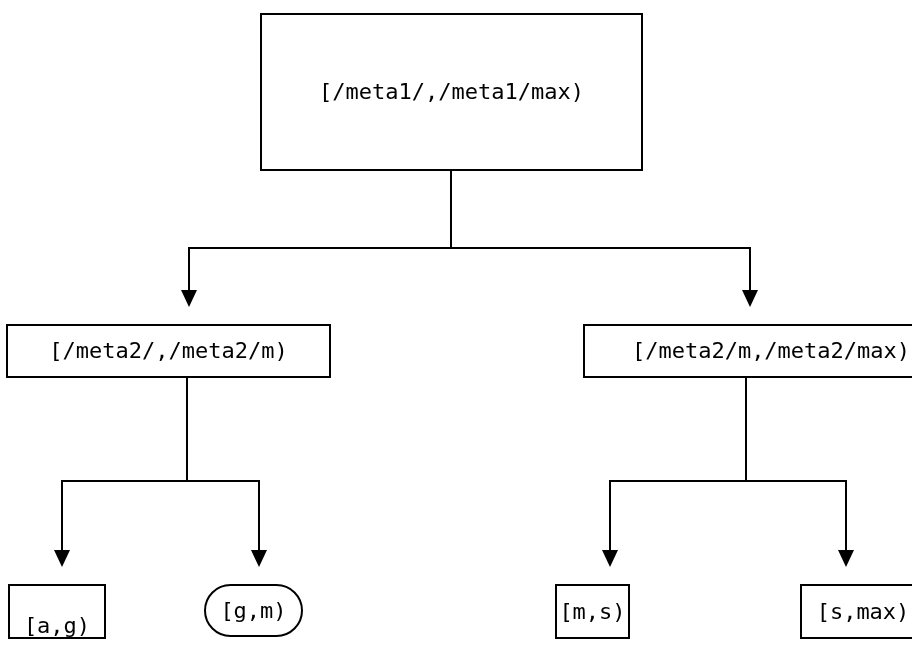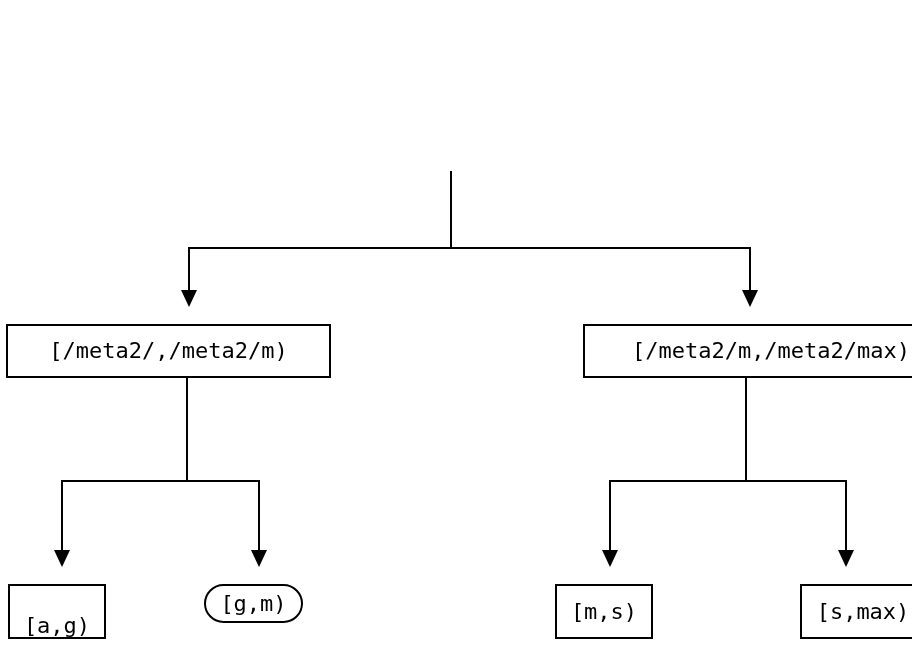--- a/index.html
+++ b/index.html
@@ -41,22 +41,22 @@
     align-items: center;
     justify-content: center;
     font-size: 22px;
     line-height: 1;
     white-space: nowrap;
   }
   .node-root      { left: 260px; top: 13px;  width: 383px; height: 158px; }
   .node-left      { left: 6px;  top: 324px; width: 325px; height: 54px; }
   .node-right     { left: 583px; top: 324px; width: 376px; height: 54px; }
   .node-leaf-ag   { left: 8px;   top: 584px; width: 98px; height: 55px; align-items: flex-end; }
-  .node-leaf-gm   { left: 204px; top: 584px; width: 99px;  height: 39px; border-radius: 27px; }
-  .node-leaf-ms   { left: 555px; top: 584px; width: 98px;  height: 55px; }
+  .node-leaf-gm   { left: 204px; top: 584px; width: 99px;  height: 53px; border-radius: 27px; }
+  .node-leaf-ms   { left: 555px; top: 584px; width: 75px;  height: 55px; }
   .node-leaf-smax { left: 778px; top: 584px; width: 126px; height: 55px; margin-left: 22px; }
 </style>
 </head>
 <body>
 
 <div class="stage">
 
   <svg class="connectors" viewBox="0 0 912 652" xmlns="http://www.w3.org/2000/svg">
 
     <line x1="451" y1="171" x2="451" y2="248"></line>
@@ -74,20 +74,23 @@
     <polygon points="251,550 267,550 259,567"></polygon>
 
     <line x1="746" y1="378" x2="746" y2="481"></line>
     <line x1="610" y1="481" x2="846" y2="481"></line>
     <line x1="610" y1="480" x2="610" y2="550"></line>
     <line x1="846" y1="480" x2="846" y2="550"></line>
     <polygon points="602,550 618,550 610,567"></polygon>
     <polygon points="838,550 854,550 846,567"></polygon>
   </svg>
 
+  <div class="node node-root">
+    <span>[/meta1/,/meta1/max)</span>
+  </div>
 
   <div class="node node-left">
     <span>[/meta2/,/meta2/m)</span>
   </div>
 
   <div class="node node-right">
     <span>[/meta2/m,/meta2/max)</span>
   </div>
 
   <div class="node node-leaf-ag">

